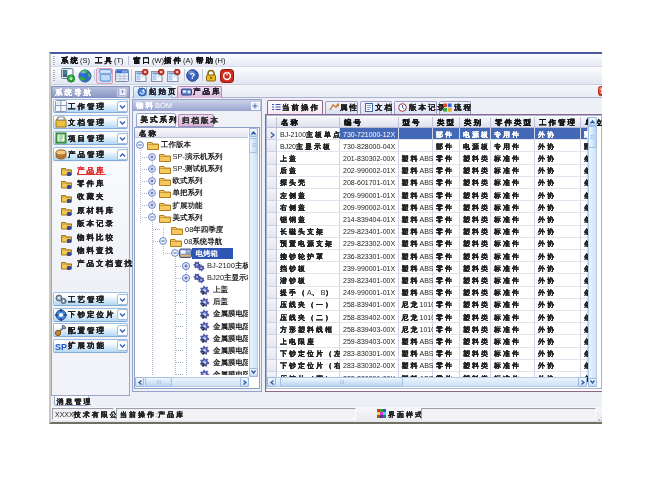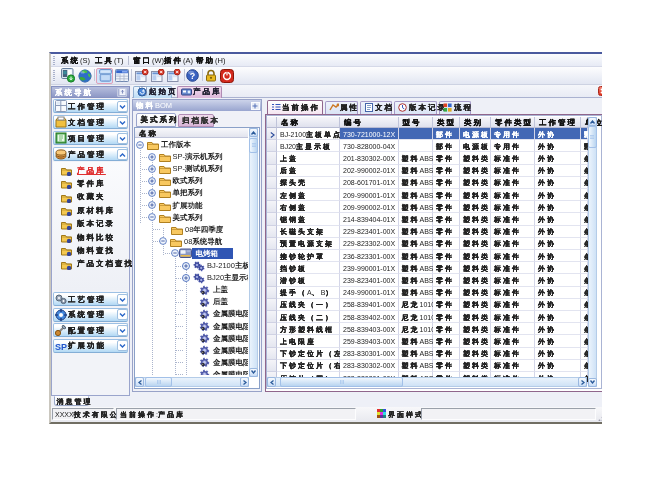--- a/index.html
+++ b/index.html
@@ -202,21 +202,21 @@
 <svg class="abs" style="left:119px;top:296.5px" width="7" height="6" viewBox="0 0 7 6">
       <path d="M1 1.5l2.5 2.5L6 1.5" stroke="#2a66c8" stroke-width="1.4" fill="none"></path>
     </svg>
 <svg class="abs" style="left:55px;top:293px" width="12" height="12" viewBox="0 0 12 12">
       <circle cx="4" cy="5" r="3" fill="#9aa8bb" stroke="#556677"></circle>
       <circle cx="8.5" cy="8" r="2.6" fill="#8a98ab" stroke="#556677"></circle>
       <circle cx="4" cy="5" r="1" fill="#fff"></circle>
       <circle cx="8.5" cy="8" r="0.9" fill="#fff"></circle>
     </svg>
 <div class="abs" style="left:53px;top:307.5px;width:75px;height:14px;background:linear-gradient(#ffffff 20%,#d8ecfa 60%,#b2d8f4);border:1px solid #9cc0e4;border-bottom-color:#84aed6;border-radius:2px;"></div>
-<div class="t" style="left:68px;top:310.0px;font-size:7.5px;line-height:9.5px;color:#222;font-weight:normal;"><b>系统管理</b></div>
+<div class="t" style="left:68px;top:310.0px;font-size:7.5px;line-height:9.5px;color:#222;font-weight:normal;"><b>下钞定位片</b></div>
 <div class="abs" style="left:117px;top:309.0px;width:11px;height:11px;background:#fff;border:1px solid #a0c0e0;border-radius:2px;"></div>
 <svg class="abs" style="left:119px;top:312.0px" width="7" height="6" viewBox="0 0 7 6">
       <path d="M1 1.5l2.5 2.5L6 1.5" stroke="#2a66c8" stroke-width="1.4" fill="none"></path>
     </svg>
 <svg class="abs" style="left:55px;top:308.5px" width="12" height="12" viewBox="0 0 12 12">
       <circle cx="6" cy="6" r="5" fill="#4488dd" stroke="#224488"></circle>
       <circle cx="6" cy="6" r="2" fill="#fff"></circle>
       <path d="M6 0v3M6 9v3M0 6h3M9 6h3" stroke="#224488" stroke-width="1.6"></path>
     </svg>
 <div class="abs" style="left:53px;top:323px;width:75px;height:14px;background:linear-gradient(#ffffff 20%,#d8ecfa 60%,#b2d8f4);border:1px solid #9cc0e4;border-bottom-color:#84aed6;border-radius:2px;"></div>

